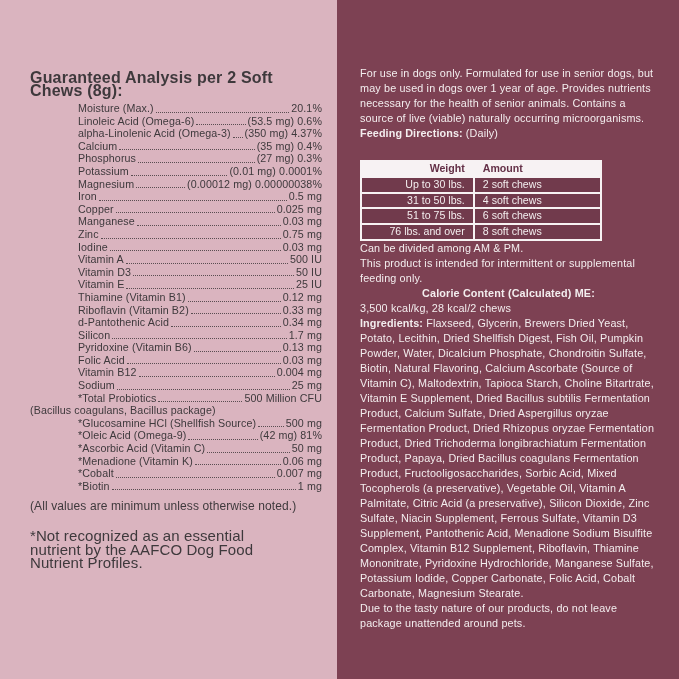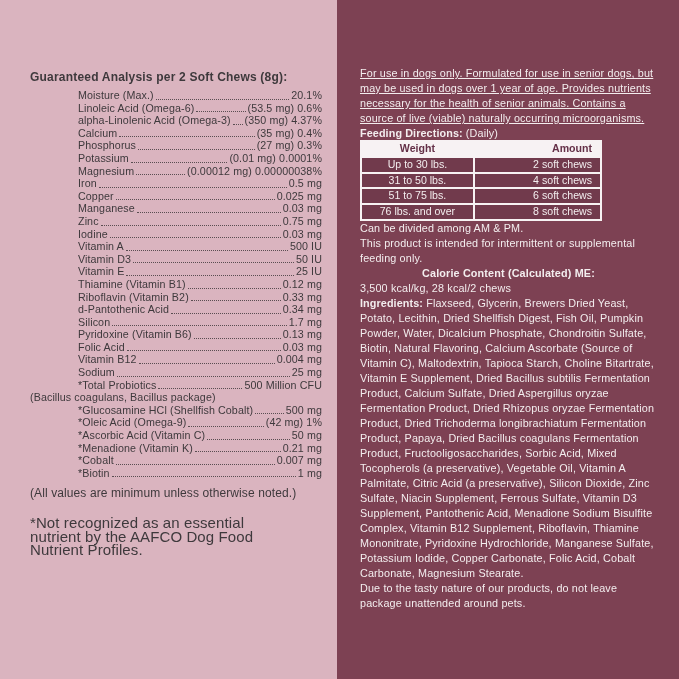--- a/index.html
+++ b/index.html
@@ -22,21 +22,21 @@
   .label{display:flex;width:679px;height:679px;}
 
   
   .panel-left{
     width:337px;height:679px;
     background:var(--pink-bg);
     color:var(--ink);
     padding:71px 15px 0 30px;
   }
   .ga-heading{
-    font-weight:bold;font-size:12px;letter-spacing:.2px;
+    font-weight:bold;font-size:16px;letter-spacing:.2px;
     margin:0 0 5px 0;line-height:13px;
   }
   .ga-row{
     display:flex;align-items:flex-end;
     font-size:10.7px;line-height:12.6px;letter-spacing:.1px;
     white-space:nowrap;
     padding-left:48px;
   }
   .ga-name{flex:0 0 auto;}
   .ga-leader{
@@ -50,34 +50,34 @@
   .ga-footnote{font-size:15px;line-height:13.5px;margin-top:16px;letter-spacing:.1px;padding-right:34px;}
 
   
   .panel-right{
     width:342px;height:679px;
     background:var(--maroon-bg);
     color:var(--cream);
     padding:66px 22px 0 23px;
   }
   .panel-right p{margin:0;font-size:10.8px;line-height:15px;letter-spacing:.15px;}
-  .intro{margin-bottom:12px;text-decoration:underline;}
-  .feed-title{font-size:10.8px;line-height:14px;margin-bottom:0;letter-spacing:.15px;}
+  .intro{margin-bottom:12px;}
+  .feed-title{font-size:10.8px;line-height:14px;margin-bottom:20px;letter-spacing:.15px;}
   .feed-title b{letter-spacing:.1px;}
   .feed-table{
     border-collapse:collapse;
     width:242px;
     font-size:10.6px;
   }
   .feed-table th,.feed-table td{
     border:2px solid var(--paper);
     padding:1px 8px;line-height:11.8px;
   }
-  .feed-table .col-w{width:47%;text-align:center;margin-top:36px;}
-  .feed-table .col-a{text-align:right;}
+  .feed-table .col-w{width:47%;text-align:right;margin-top:36px;}
+  .feed-table .col-a{text-align:left;}
   .feed-table thead th{
     background:var(--paper);
     color:var(--table-header-ink);
     font-weight:bold;
   }
   .feed-table tbody td{
     background:var(--table-row-bg);
     color:var(--cream);
   }
   .split-note{margin-top:5px;}
@@ -211,38 +211,38 @@
           <span class="ga-leader"></span>
           <span class="ga-value">25 mg</span>
         </div>
         <div class="ga-row">
           <span class="ga-name">*Total Probiotics</span>
           <span class="ga-leader"></span>
           <span class="ga-value">500 Million CFU</span>
         </div>
         <div class="ga-subnote">(Bacillus coagulans, Bacillus package)</div>
         <div class="ga-row">
-          <span class="ga-name">*Glucosamine HCl (Shellfish Cobalt)</span>
+          <span class="ga-name">*Glucosamine HCl (Shellfish Source)</span>
           <span class="ga-leader"></span>
           <span class="ga-value">500 mg</span>
         </div>
         <div class="ga-row">
           <span class="ga-name">*Oleic Acid (Omega-9)</span>
           <span class="ga-leader"></span>
-          <span class="ga-value">(42 mg) 1%</span>
+          <span class="ga-value">(42 mg) 81%</span>
         </div>
         <div class="ga-row">
           <span class="ga-name">*Ascorbic Acid (Vitamin C)</span>
           <span class="ga-leader"></span>
           <span class="ga-value">50 mg</span>
         </div>
         <div class="ga-row">
           <span class="ga-name">*Menadione (Vitamin K)</span>
           <span class="ga-leader"></span>
-          <span class="ga-value">0.21 mg</span>
+          <span class="ga-value">0.06 mg</span>
         </div>
         <div class="ga-row">
           <span class="ga-name">*Cobalt</span>
           <span class="ga-leader"></span>
           <span class="ga-value">0.007 mg</span>
         </div>
         <div class="ga-row">
           <span class="ga-name">*Biotin</span>
           <span class="ga-leader"></span>
           <span class="ga-value">1 mg</span>

